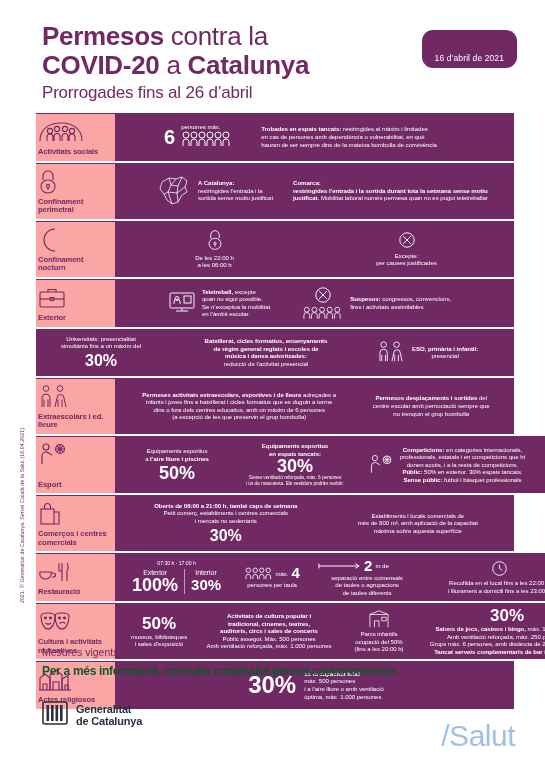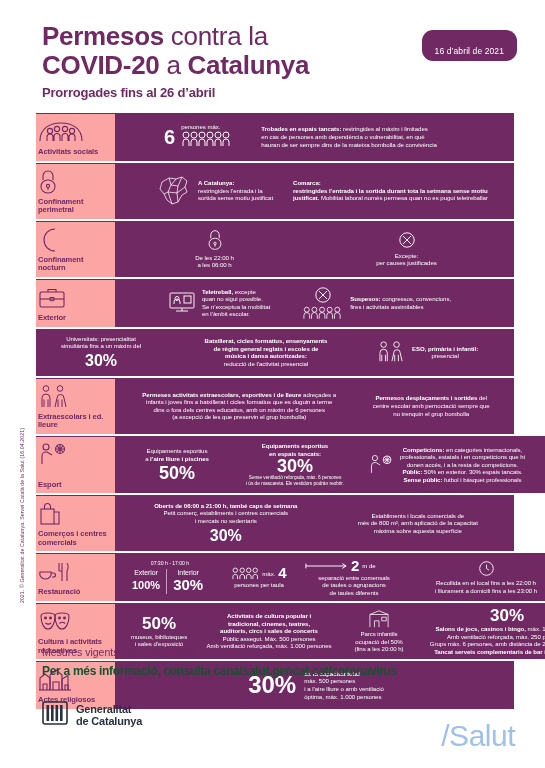--- a/index.html
+++ b/index.html
@@ -11,25 +11,25 @@
   }
   .page { position: relative; width: 545px; height: 768px; background:#fff; }
 
   
   .header { position: relative; padding: 22px 0 0 42px; height: 108px; }
   .title-line1 { color:#702963; font-size:26px; line-height:28px; letter-spacing:-0.3px; }
   .title-line1 .bold { font-weight:bold; }
   .title-line1 .light { font-weight:normal; }
   .title-line2 { color:#702963; font-size:26px; line-height:30px; font-weight:bold; letter-spacing:-0.3px;}
   .title-line2 .reg { font-weight:normal; }
-  .title-line3 { color:#702963; font-size:13px; line-height:26px; font-weight:bold; letter-spacing:-0.2px;}
+  .title-line3 { color:#702963; font-size:17px; line-height:26px; font-weight:normal; letter-spacing:-0.2px;}
   .date-badge {
     position:absolute; right:28px; top:30px;
     background:#702963; color:#fff;
-    font-size:8.5px; padding:16px 13px 5px 13px;
+    font-size:8.5px; padding:23px 13px 5px 13px;
     border-radius:11px; letter-spacing:0.1px;
   }
 
   
   .table { position:absolute; left:36px; top:113px; width:478px; }
   .row { display:flex; width:100%; margin-bottom:2px; min-height:20px; }
   .cat {
     width:82px; flex:0 0 82px; background:#fca5a5;
     border-top:1px solid #702963;
     border-right:3px solid #702963;
@@ -373,21 +373,21 @@
             </svg>
         </div>
         <div class="cat-label">Restauració</div>
       </div>
       <div class="body center" style="gap:6px; justify-content:space-between; padding:4px 8px;">
         <div class="stack center" style="flex:0 0 88px;">
           <div class="ctext center" style="font-size:5.2px;">07:30 h - 17:00 h</div>
           <div style="display:flex; align-items:stretch; gap:0; margin-top:1px;">
             <div class="stack center" style="padding:0 6px;">
               <div class="ctext" style="font-size:7px;">Exterior</div>
-              <div class="pct" style="font-size:11px;">100%</div>
+              <div class="pct" style="font-size:18px;">100%</div>
             </div>
             <div style="width:1px; background:#c79bbd;"></div>
             <div class="stack center" style="padding:0 6px;">
               <div class="ctext" style="font-size:7px;">Interior</div>
               <div class="pct" style="font-size:15px;">30%</div>
             </div>
           </div>
         </div>
         <div class="stack center" style="flex:0 0 78px; align-items:center;">
           <div style="display:flex; align-items:center; gap:3px;">

